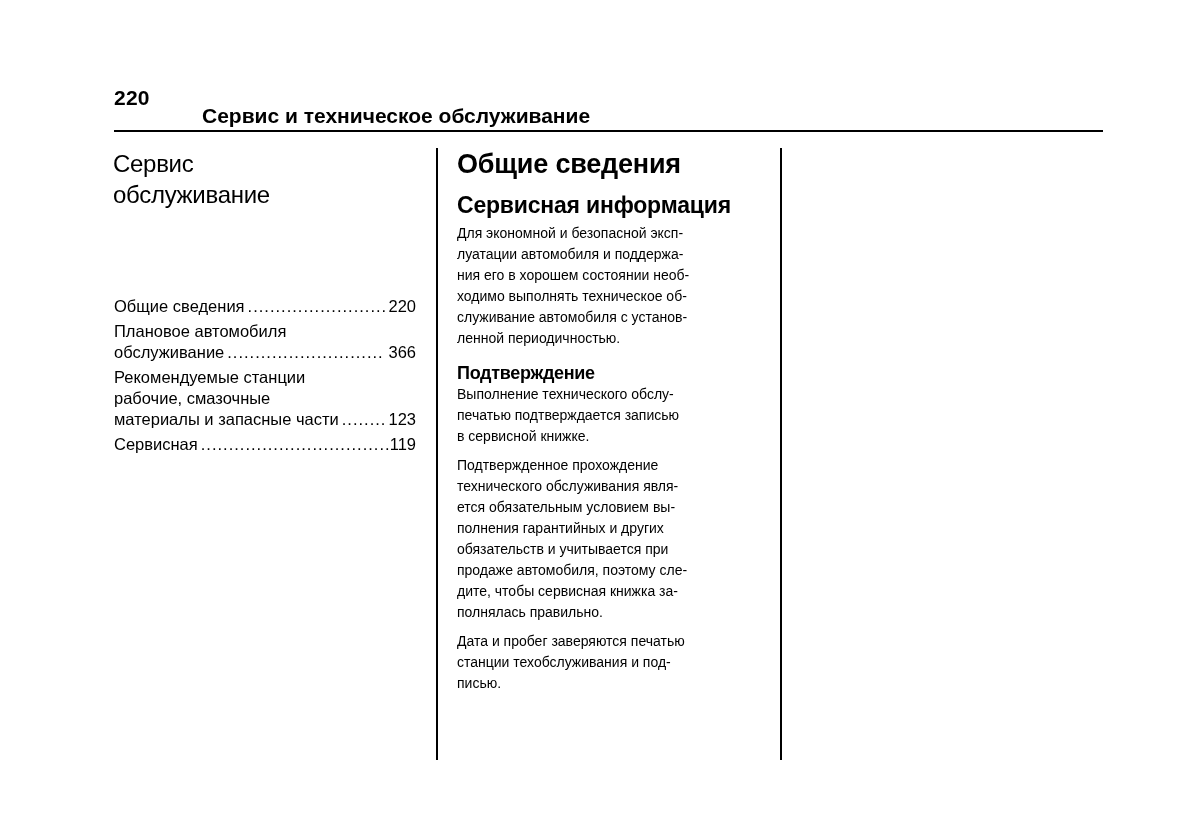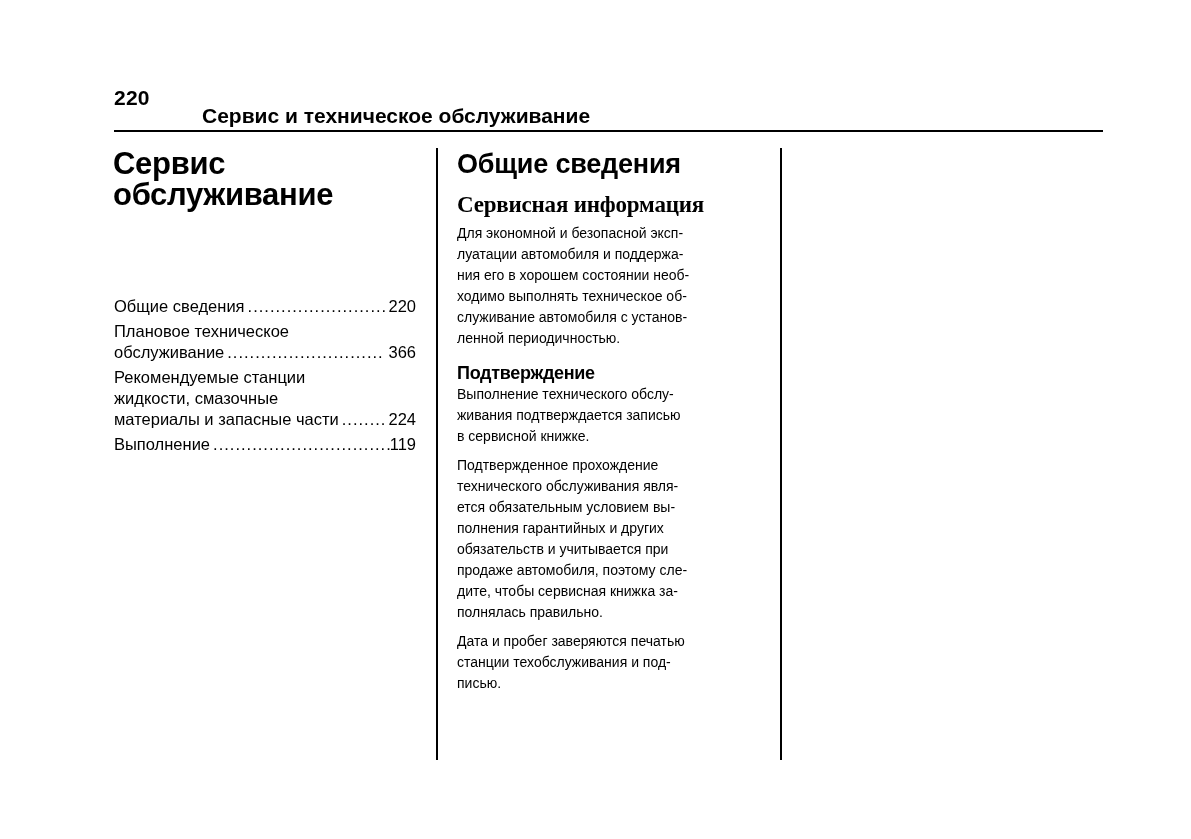--- a/index.html
+++ b/index.html
@@ -19,41 +19,41 @@
     position: absolute; left: 114px; top: 130px; width: 989px; height: 2px; background: #000;
   }
   .divider {
     position: absolute; width: 1.5px; background: #000;
   }
   .div-left { left: 436px; top: 148px; height: 612px; }
   .div-right { left: 780px; top: 148px; height: 612px; }
 
   .chapter-title {
     position: absolute; left: 113px; top: 148px; width: 310px;
-    font-size: 31px; font-weight: bold; line-height: 31px; letter-spacing: -0.3px;
+    font-size: 24px; font-weight: normal; line-height: 31px; letter-spacing: -0.3px;
   }
   .toc {
     position: absolute; left: 114px; top: 296px; width: 302px;
     font-size: 16.5px; line-height: 21px;
   }
   .toc-item { position: relative; margin-bottom: 4px; }
   .toc-line { display: flex; align-items: baseline; white-space: nowrap; }
   .toc-label { flex: 0 0 auto; }
   .toc-dots { flex: 1 1 auto; overflow: hidden; margin: 0 3px; letter-spacing: 1px; }
   .toc-dots::before { content: "................................................................................................"; }
   .toc-page { flex: 0 0 auto; }
 
   .col2 {
     position: absolute; left: 457px; top: 148px; width: 305px;
   }
   .section-title {
     font-size: 27px; font-weight: bold; line-height: 32px; margin: 0 0 12px 0; letter-spacing: -0.2px;
   }
   .subsection-title {
-    font-size: 23px; font-weight: bold; line-height: 26px; margin: 0 0 5px 0; letter-spacing: -0.2px; font-family: Liberation Serif, serif;
+    font-size: 23px; font-weight: bold; line-height: 26px; margin: 0 0 5px 0; letter-spacing: -0.2px;
   }
   .para {
     font-size: 14px; line-height: 21px; margin: 0 0 8px 0; white-space: pre-line;
   }
   .minor-title {
     font-size: 18px; font-weight: bold; line-height: 22px; margin: 13px 0 0 0; letter-spacing: -0.3px;
   }
 </style>
 </head>
 <body>
@@ -73,62 +73,62 @@
 <div class="toc">
   <div class="toc-item">
     <div class="toc-line">
       <span class="toc-label">Общие сведения</span>
       <span class="toc-dots"></span>
       <span class="toc-page">220</span>
     </div>
   </div>
   <div class="toc-item">
     <div class="toc-line">
-      <span class="toc-label">Плановое техническое</span>
+      <span class="toc-label">Плановое автомобиля</span>
     </div>
     <div class="toc-line">
       <span class="toc-label">обслуживание</span>
       <span class="toc-dots"></span>
       <span class="toc-page">366</span>
     </div>
   </div>
   <div class="toc-item">
     <div class="toc-line">
       <span class="toc-label">Рекомендуемые станции</span>
     </div>
     <div class="toc-line">
-      <span class="toc-label">жидкости, смазочные</span>
+      <span class="toc-label">рабочие, смазочные</span>
     </div>
     <div class="toc-line">
       <span class="toc-label">материалы и запасные части</span>
       <span class="toc-dots"></span>
-      <span class="toc-page">224</span>
+      <span class="toc-page">123</span>
     </div>
   </div>
   <div class="toc-item">
     <div class="toc-line">
-      <span class="toc-label">Выполнение</span>
+      <span class="toc-label">Сервисная</span>
       <span class="toc-dots" style="margin-right:0"></span>
       <span class="toc-page">119</span>
     </div>
   </div>
 </div>
 
 <div class="col2">
   <div class="section-title">Общие сведения</div>
   <div class="subsection-title">Сервисная информация</div>
   <div class="para">Для экономной и безопасной экс­п-
 луатации автомобиля и поддержа-
 ния его в хорошем состоянии необ-
 ходимо выполнять техническое об-
 служивание автомобиля с установ-
 ленной периодичностью.</div>
   <div class="minor-title">Подтверждение</div>
   <div class="para">Выполнение технического обслу-
-живания подтверждается записью
+печатью подтверждается записью
 в сервисной книжке.</div>
   <div class="para">Подтвержденное прохождение
 технического обслуживания явля-
 ется обязательным условием вы-
 полнения гарантийных и других
 обязательств и учитывается при
 продаже автомобиля, поэтому сле-
 дите, чтобы сервисная книжка за-
 полнялась правильно.</div>
   <div class="para">Дата и пробег заверяются печатью

